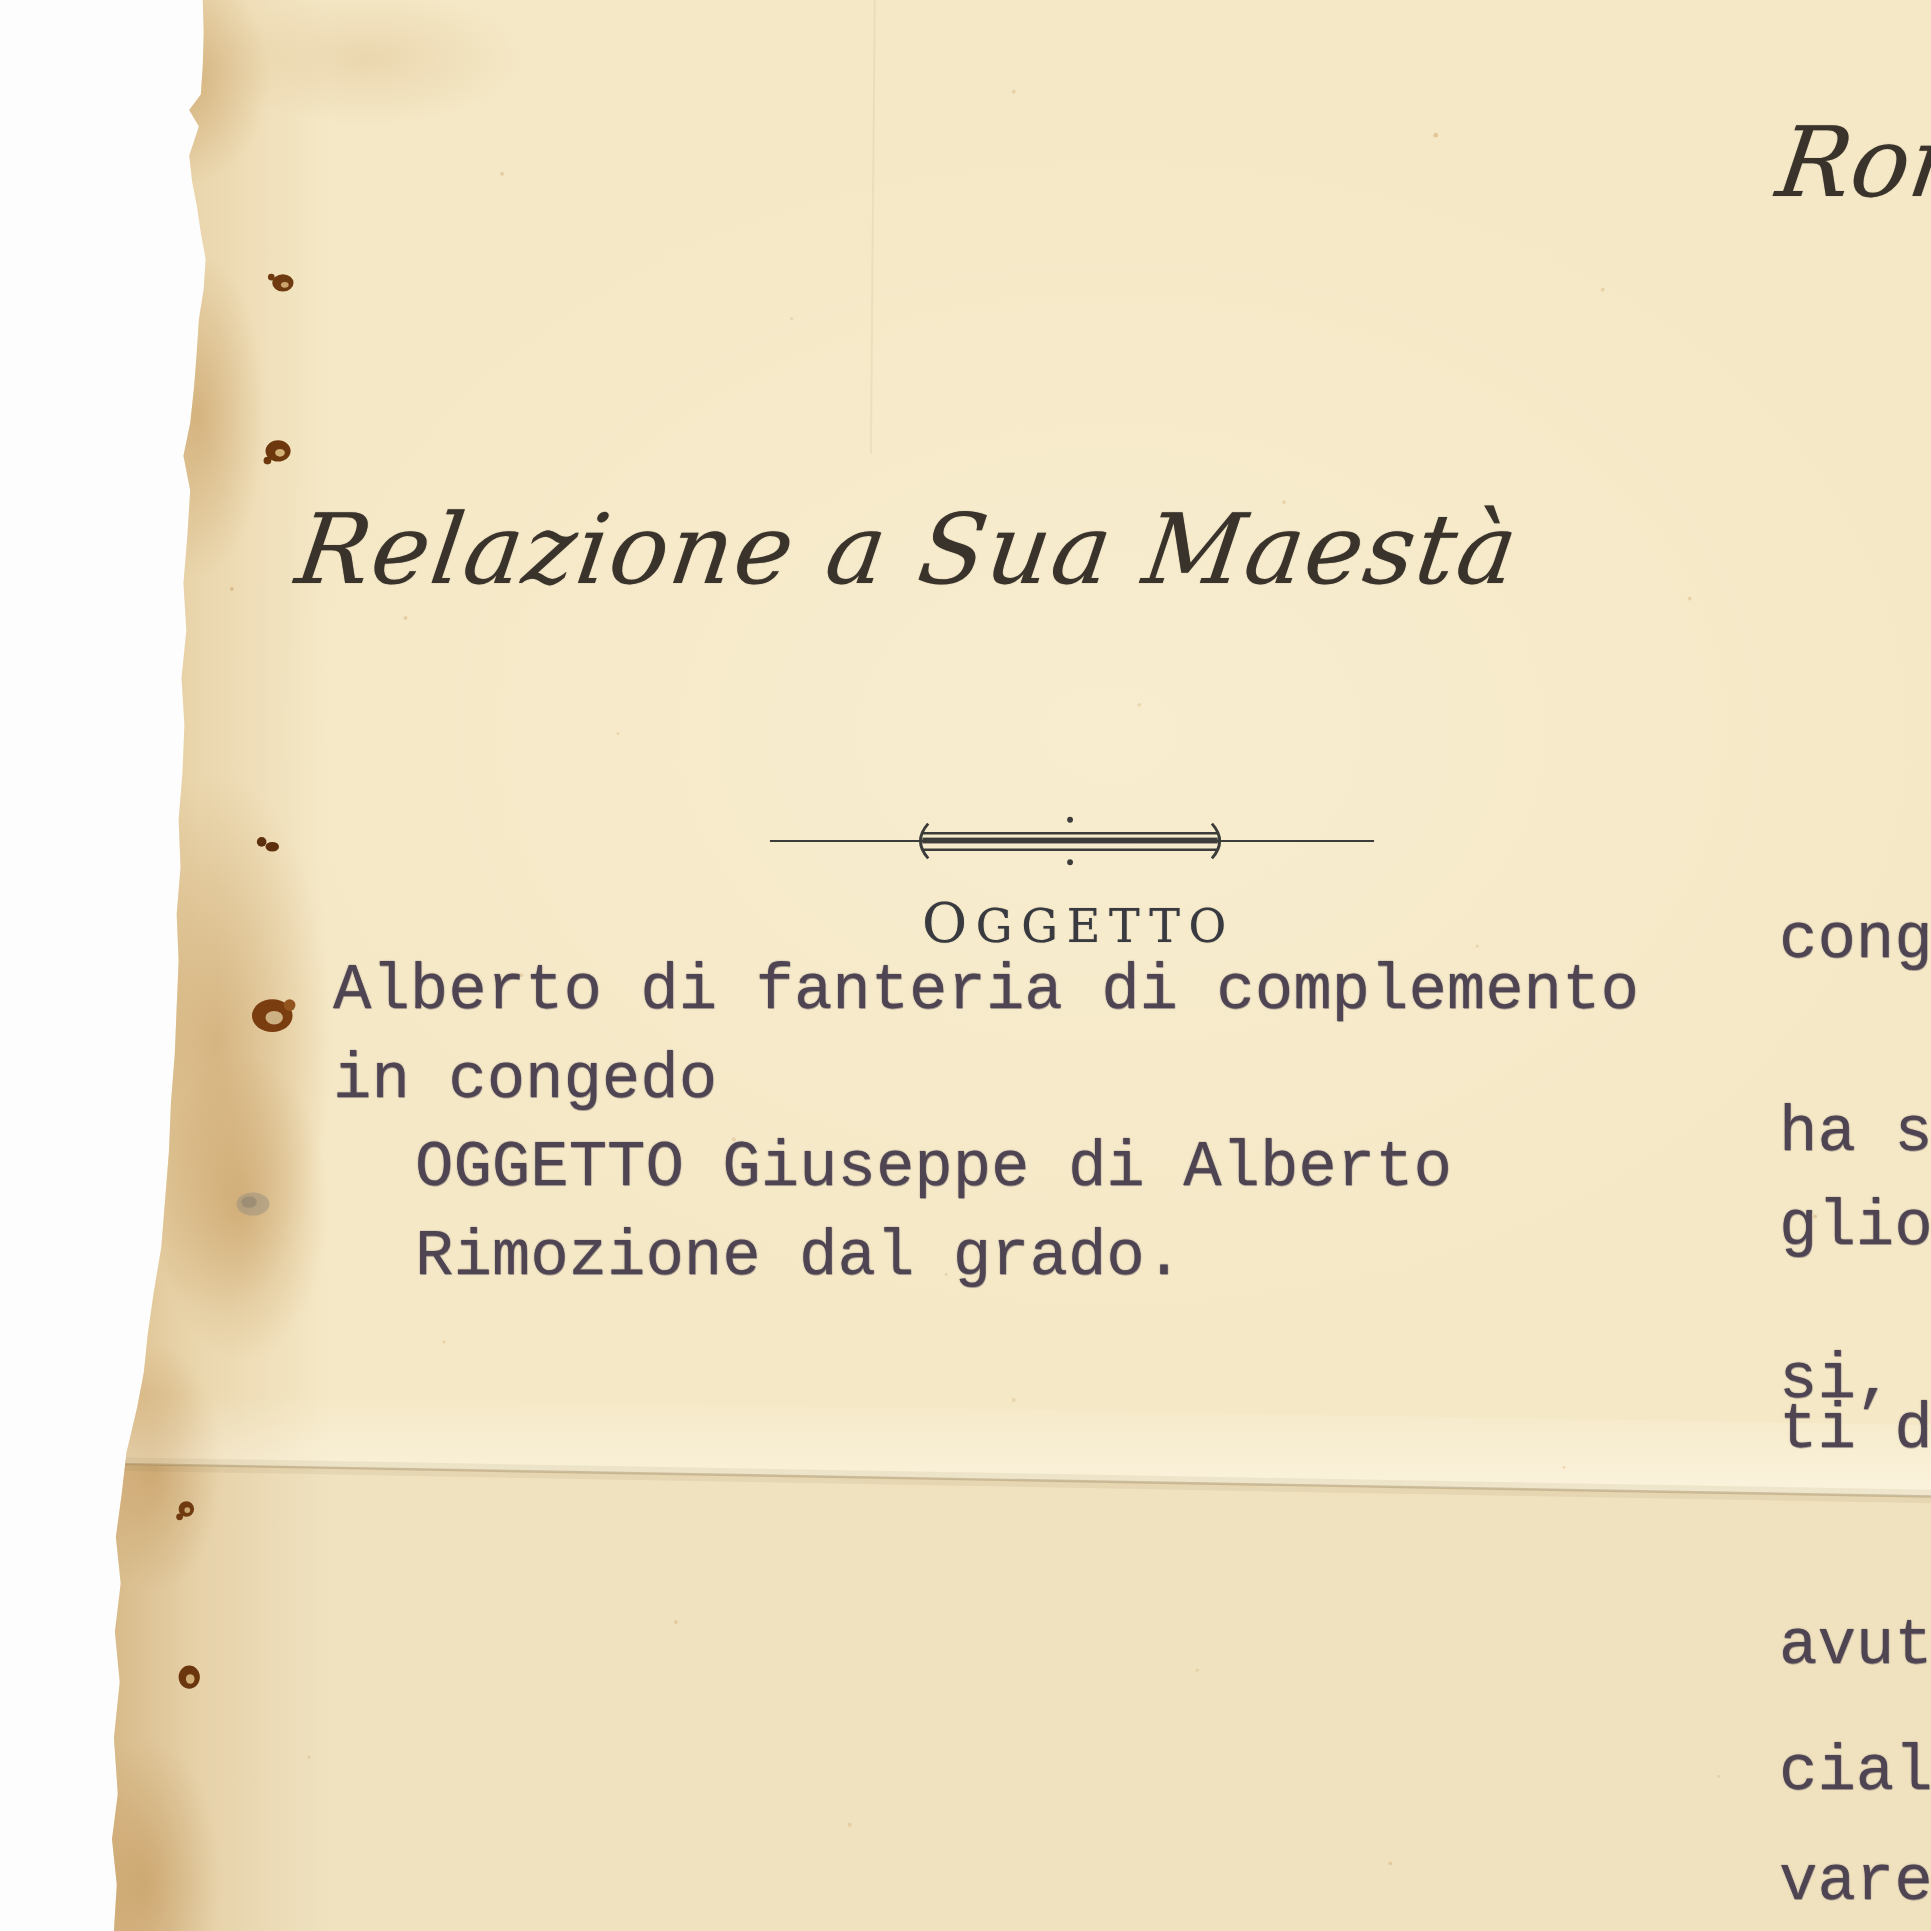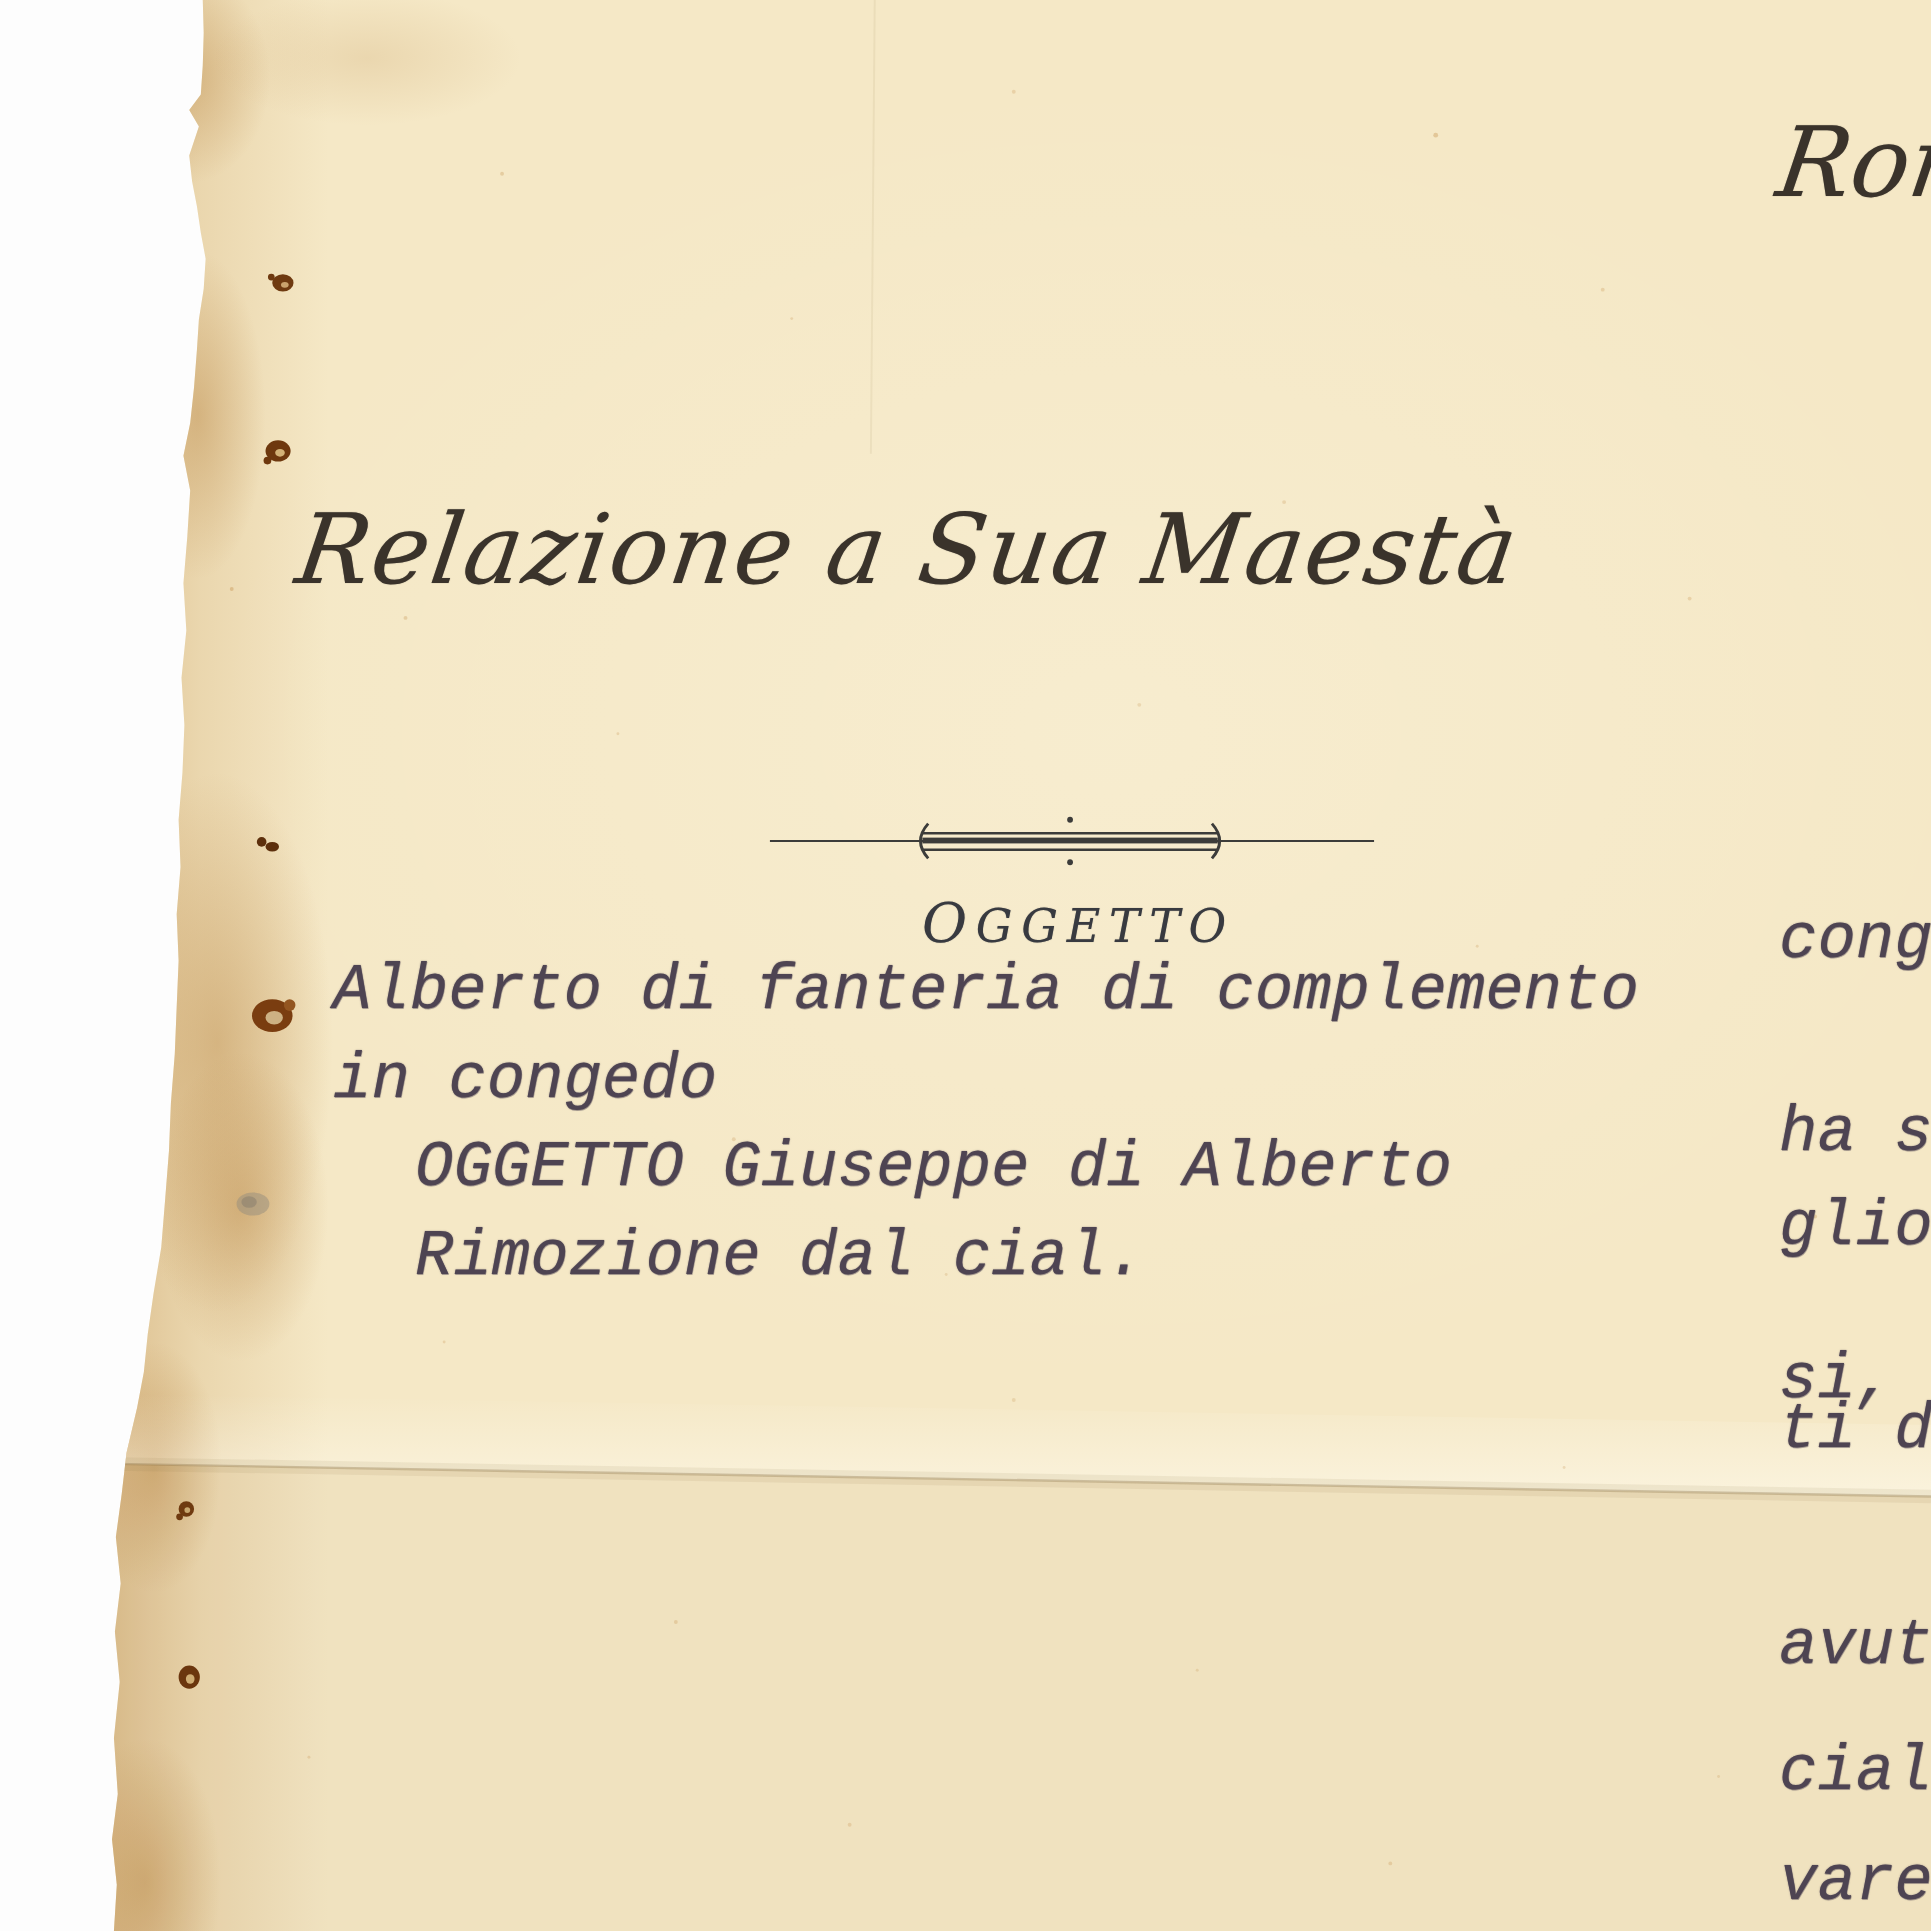--- a/index.html
+++ b/index.html
@@ -1,21 +1,21 @@
 <!DOCTYPE html>
 <html><head>
 <meta charset="utf-8">
 <style>
   html,body{margin:0;padding:0;background:#fdfdfd;}
   .scene{position:relative;width:1931px;height:1931px;overflow:hidden;background:#fdfdfd;
          font-family:"Liberation Sans",sans-serif;}
   .layer{position:absolute;inset:0;}
   svg.bg{position:absolute;left:0;top:0;}
   
-  .txt{position:absolute;white-space:pre;font-style:italic;}
+  .txt{position:absolute;white-space:pre;}
   .script{font-family:"DejaVu Serif",serif;font-style:italic;color:#3a332b;
           transform:skewX(-8deg);transform-origin:left bottom;
           text-shadow:0 0 1px rgba(58,51,43,.5);}
   .corner-script{left:1772px;top:114px;font-size:97px;line-height:1;}
   .title-script{left:290px;top:494px;width:1197px;text-align:center;
                 font-size:97px;line-height:1.15;letter-spacing:1.9px;}
   .oggetto{left:919px;top:890px;width:319px;text-align:center;
            font-family:"DejaVu Serif",serif;color:#383a40;font-size:46px;line-height:1.2;
            letter-spacing:8.7px;text-shadow:0 0 1px rgba(56,58,64,.55);}
   .oggetto::first-letter{font-size:55px;}
@@ -166,21 +166,21 @@
       <circle cx="313" cy="9" r="3" fill="#3c3c3a"></circle>
       <circle cx="313" cy="53" r="3" fill="#3c3c3a"></circle>
     </svg>
 
     <div class="txt oggetto">OGGETTO</div>
 
     <div>
       <div class="txt type" style="left:333px;top:959px">Alberto di fanteria di complemento</div>
       <div class="txt type" style="left:333px;top:1048px">in congedo</div>
       <div class="txt type" style="left:415px;top:1136px">OGGETTO Giuseppe di Alberto</div>
-      <div class="txt type" style="left:415px;top:1225px">Rimozione dal cial.</div>
+      <div class="txt type" style="left:415px;top:1225px">Rimozione dal grado.</div>
     </div>
 
     <div>
       <div class="txt type" style="left:1779px;top:908px">cong</div>
       <div class="txt type" style="left:1779px;top:1101px">ha s</div>
       <div class="txt type" style="left:1779px;top:1195px">glio</div>
       <div class="txt type" style="left:1779px;top:1348px">si,</div>
       <div class="txt type" style="left:1779px;top:1398px">ti d</div>
       <div class="txt type" style="left:1779px;top:1614px">avut</div>
       <div class="txt type" style="left:1779px;top:1740px">cial</div>

